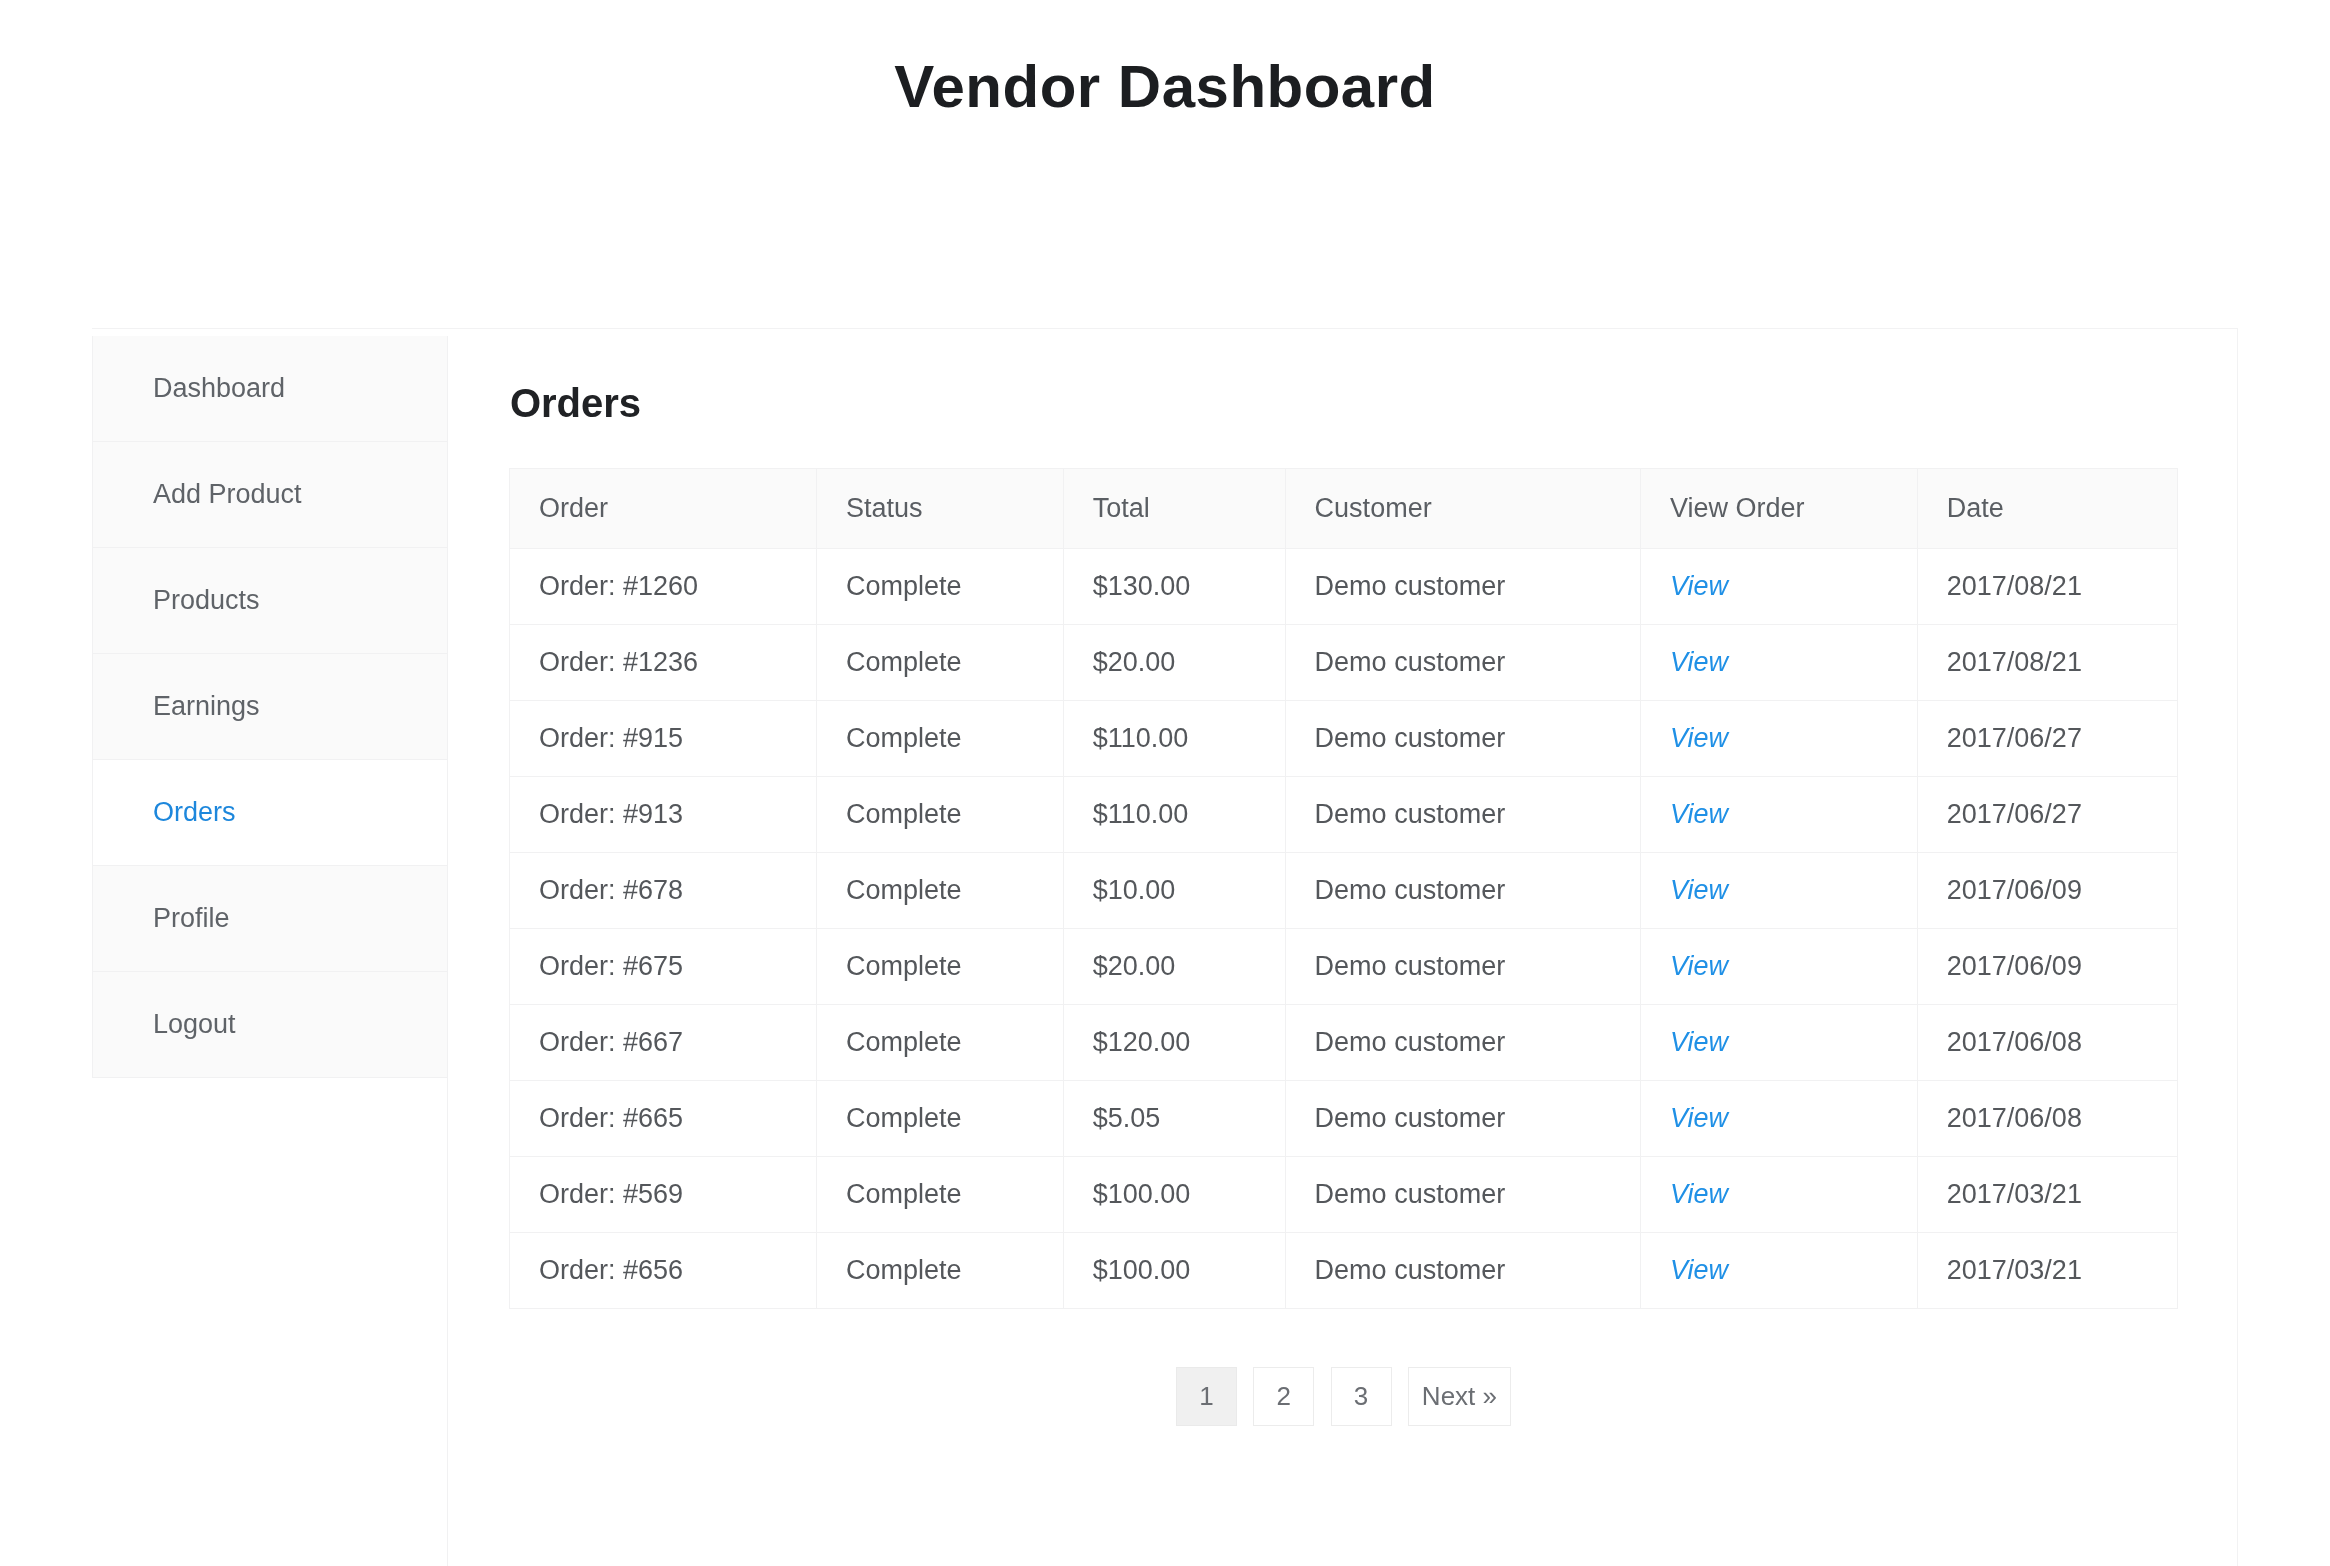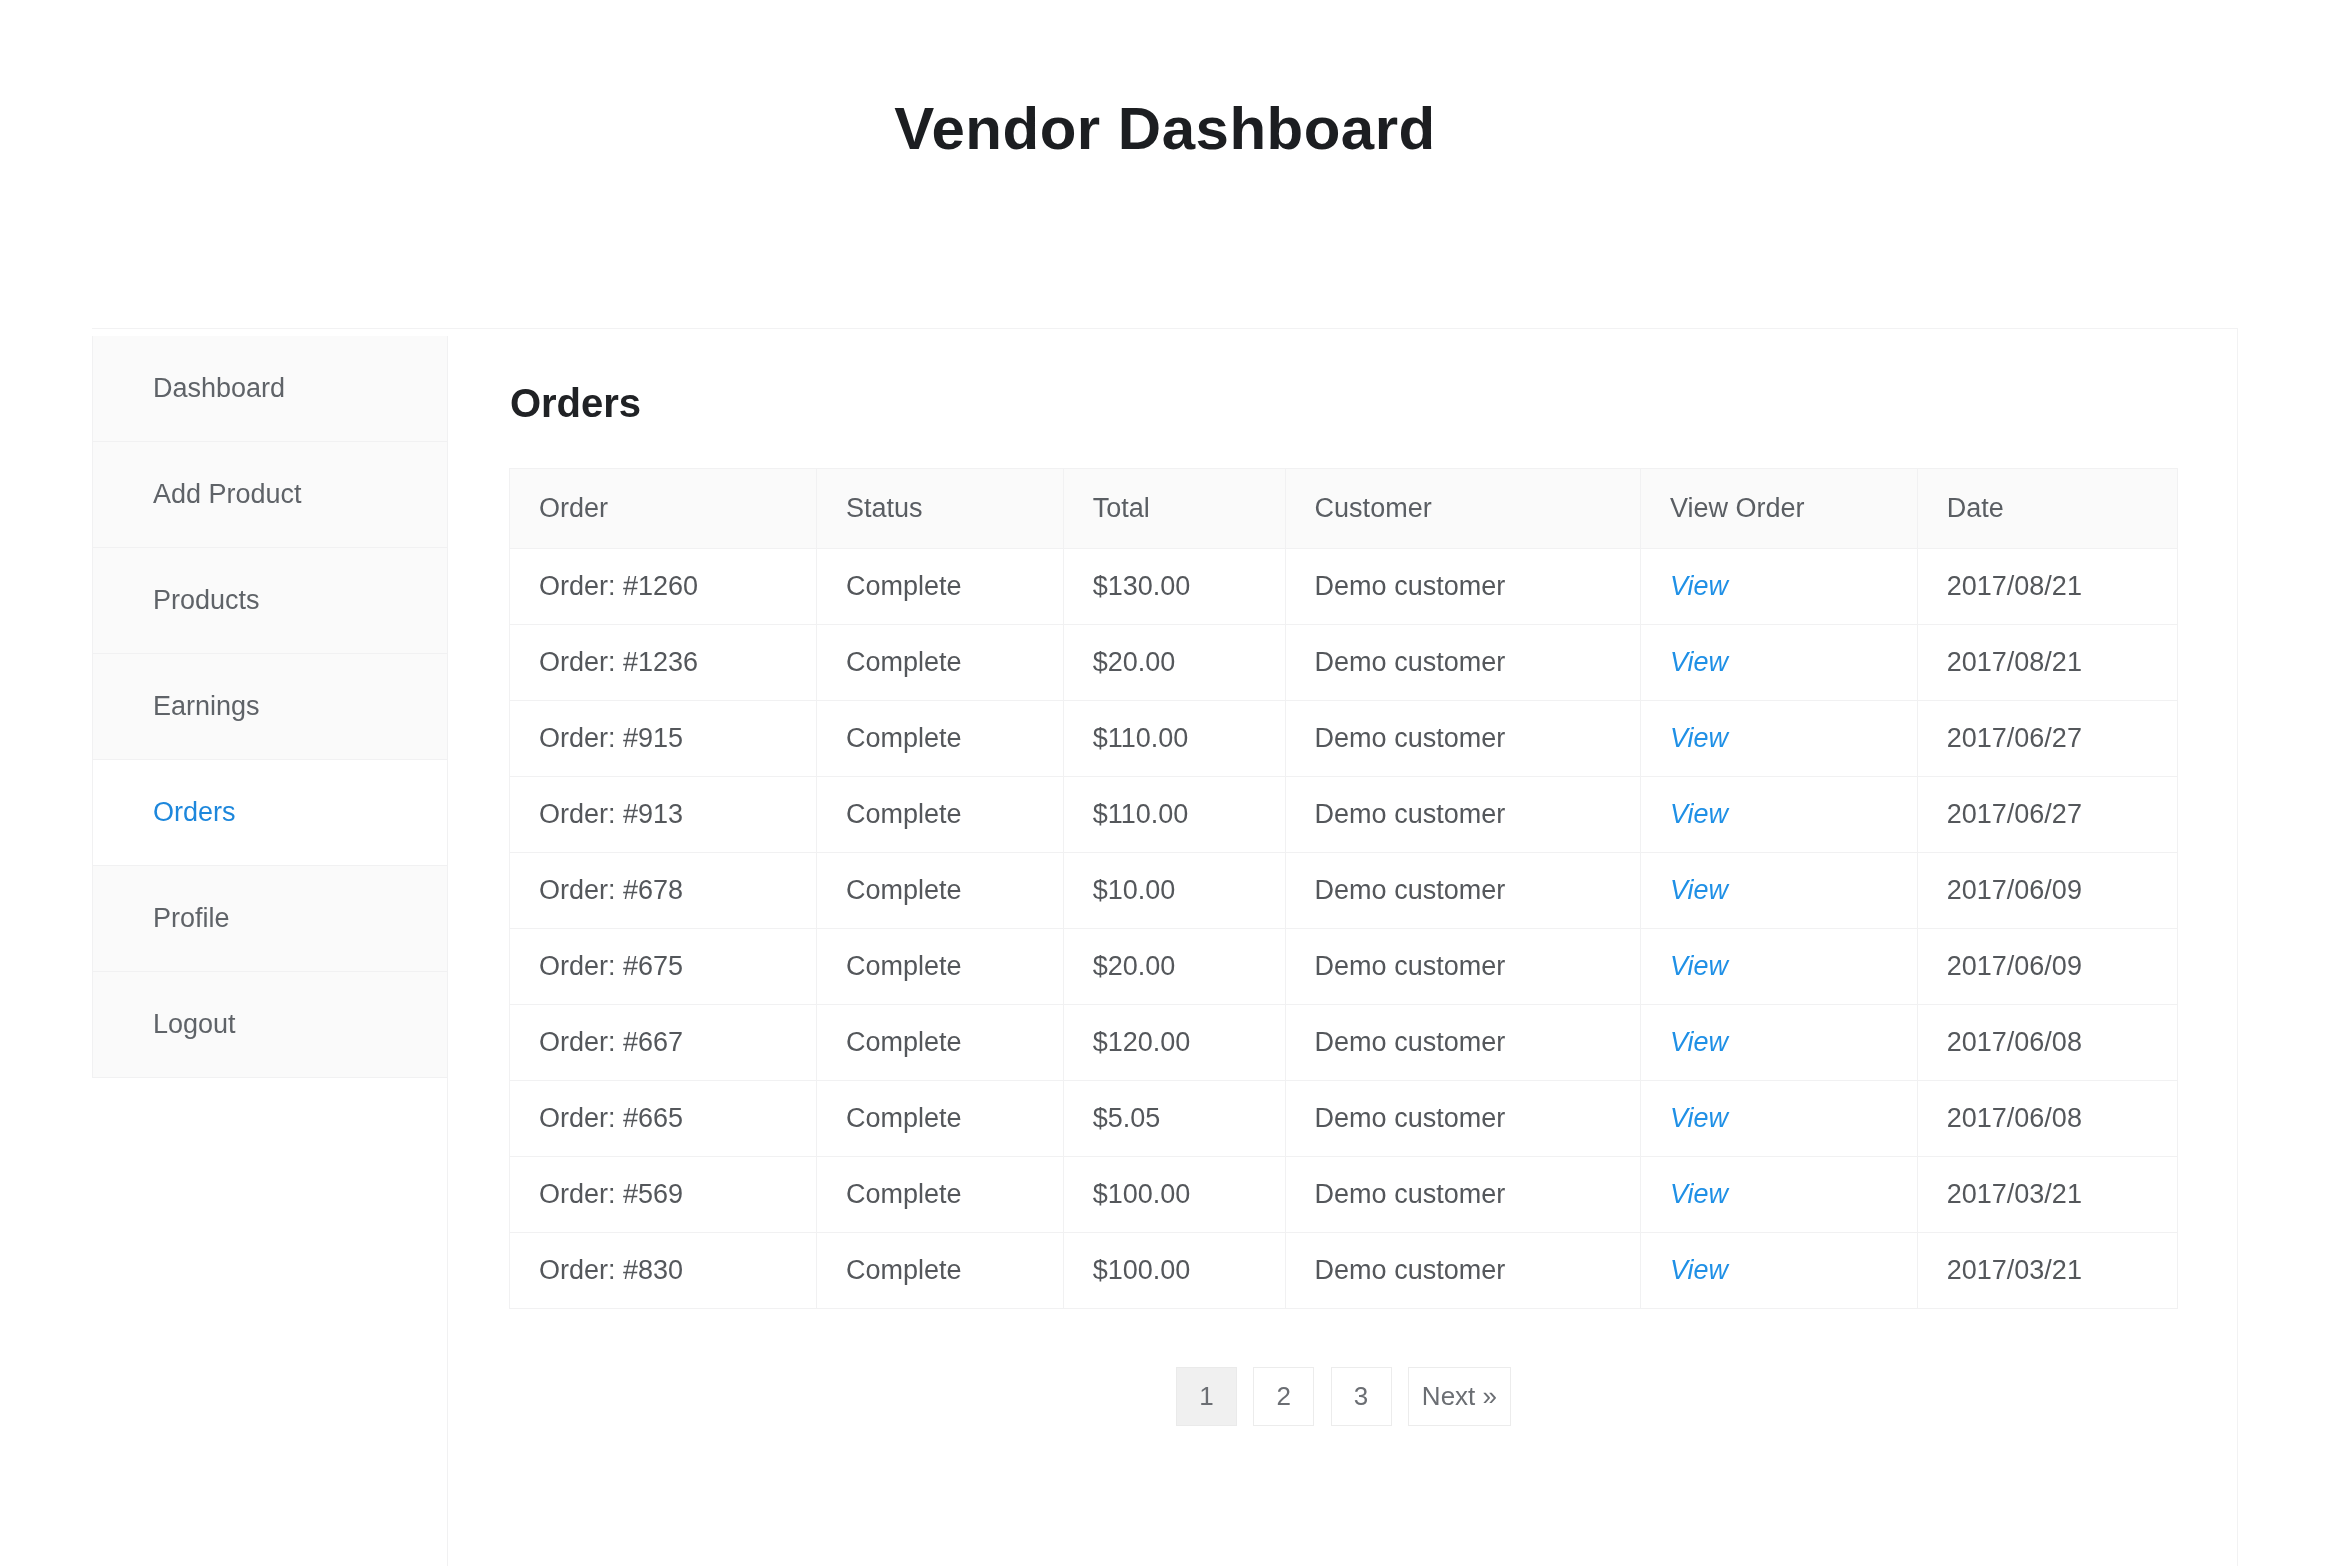--- a/index.html
+++ b/index.html
@@ -11,21 +11,21 @@
     color: #54575b;
   }
   :root {
     --accent: #1d87dc;
     --link: #1f90e6;
     --border-light: #f1f1f2;
     --border-wrap: #f2f2f3;
     --item-bg: #fafafa;
   }
   .page-title {
-    margin-top: 94px;
+    margin-top: 52px;
     text-align: center;
     font-size: 60px;
     font-weight: 700;
     color: #1c1e21;
     letter-spacing: 0.5px;
   }
   .dash-wrapper {
     position: absolute;
     left: 92px; top: 328px;
     width: 2146px; height: 1238px;
@@ -250,21 +250,21 @@
           </tr>
           <tr>
             <td>Order: #569</td>
             <td>Complete</td>
             <td>$100.00</td>
             <td>Demo customer</td>
             <td><a class="view-link">View</a></td>
             <td>2017/03/21</td>
           </tr>
           <tr>
-            <td>Order: #830</td>
+            <td>Order: #656</td>
             <td>Complete</td>
             <td>$100.00</td>
             <td>Demo customer</td>
             <td><a class="view-link">View</a></td>
             <td>2017/03/21</td>
           </tr>
         </tbody>
     </table>
 
     <div class="pagination" id="pagination">

